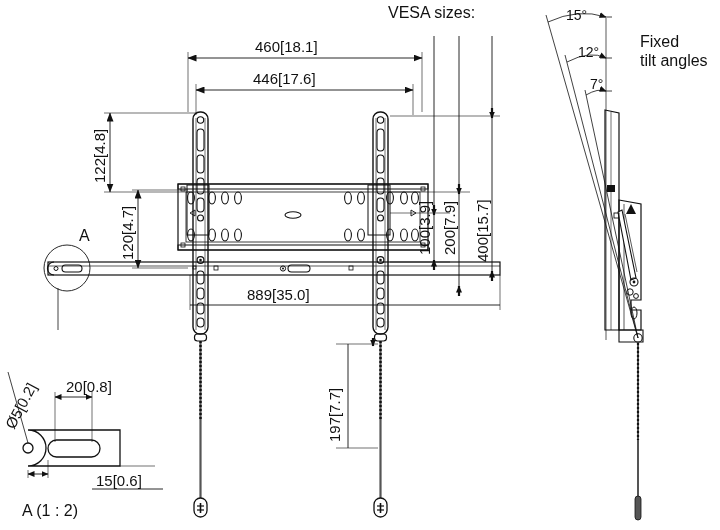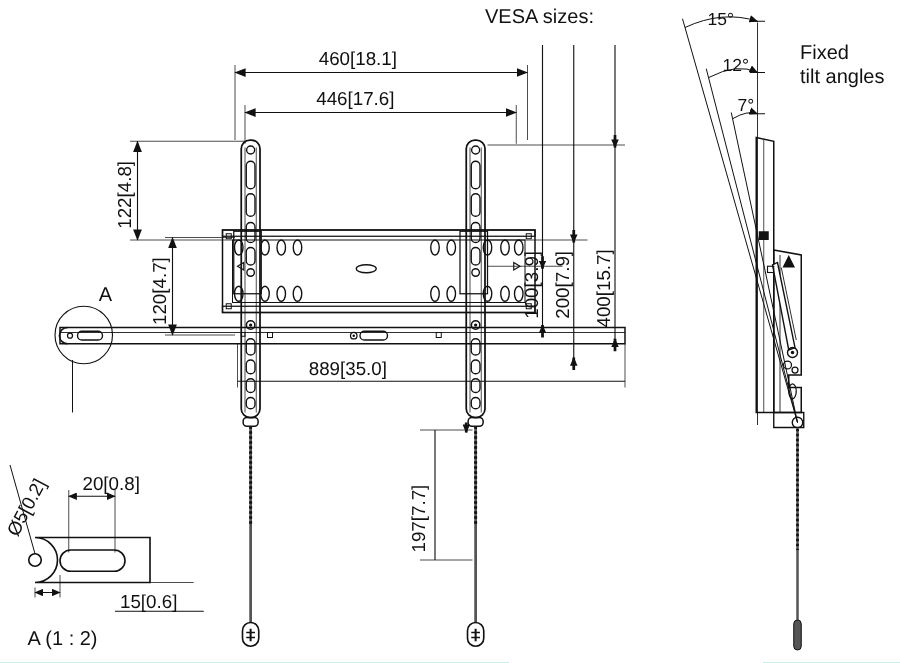--- a/index.html
+++ b/index.html
@@ -1,19 +1,19 @@
 <!DOCTYPE html>
 <html><head>
 <meta charset="utf-8">
 <title>Technical Drawing</title>
 <style>
   html,body{margin:0;padding:0;background:#ffffff;}
   body{width:720px;height:530px;overflow:hidden;
        font-family:"Liberation Sans","DejaVu Sans",sans-serif;color:#111;}
-  #stage{position:relative;width:720px;height:530px;background:#14b8a6;}
+  #stage{position:relative;width:720px;height:530px;background:#fdba74;}
   svg{display:block;}
   .dimtxt{font-family:"Liberation Sans","DejaVu Sans",sans-serif;
           font-size:15px;fill:#111;}
   .lbl{font-family:"Liberation Sans","DejaVu Sans",sans-serif;
        font-size:16px;fill:#111;}
   .lbl.big{font-size:16px;}
   .ang{font-family:"Liberation Sans","DejaVu Sans",sans-serif;
        font-size:14px;fill:#111;}
   .detlbl{font-family:"Liberation Sans","DejaVu Sans",sans-serif;
           font-size:16px;fill:#111;}

